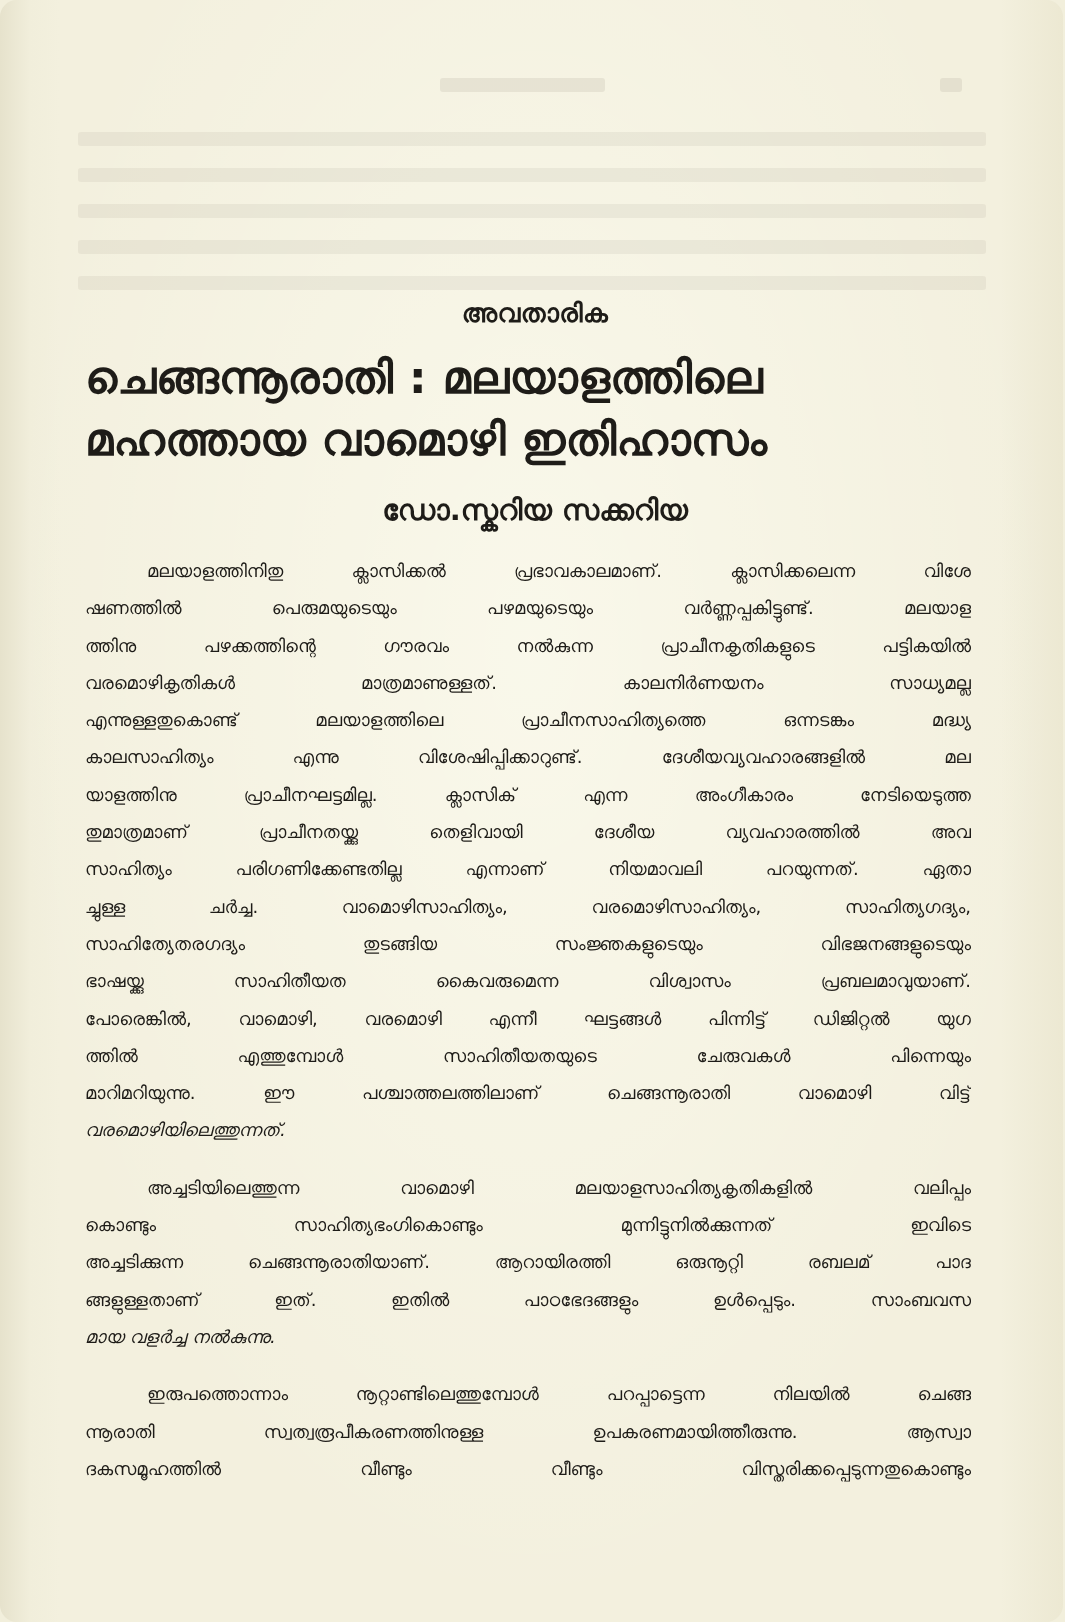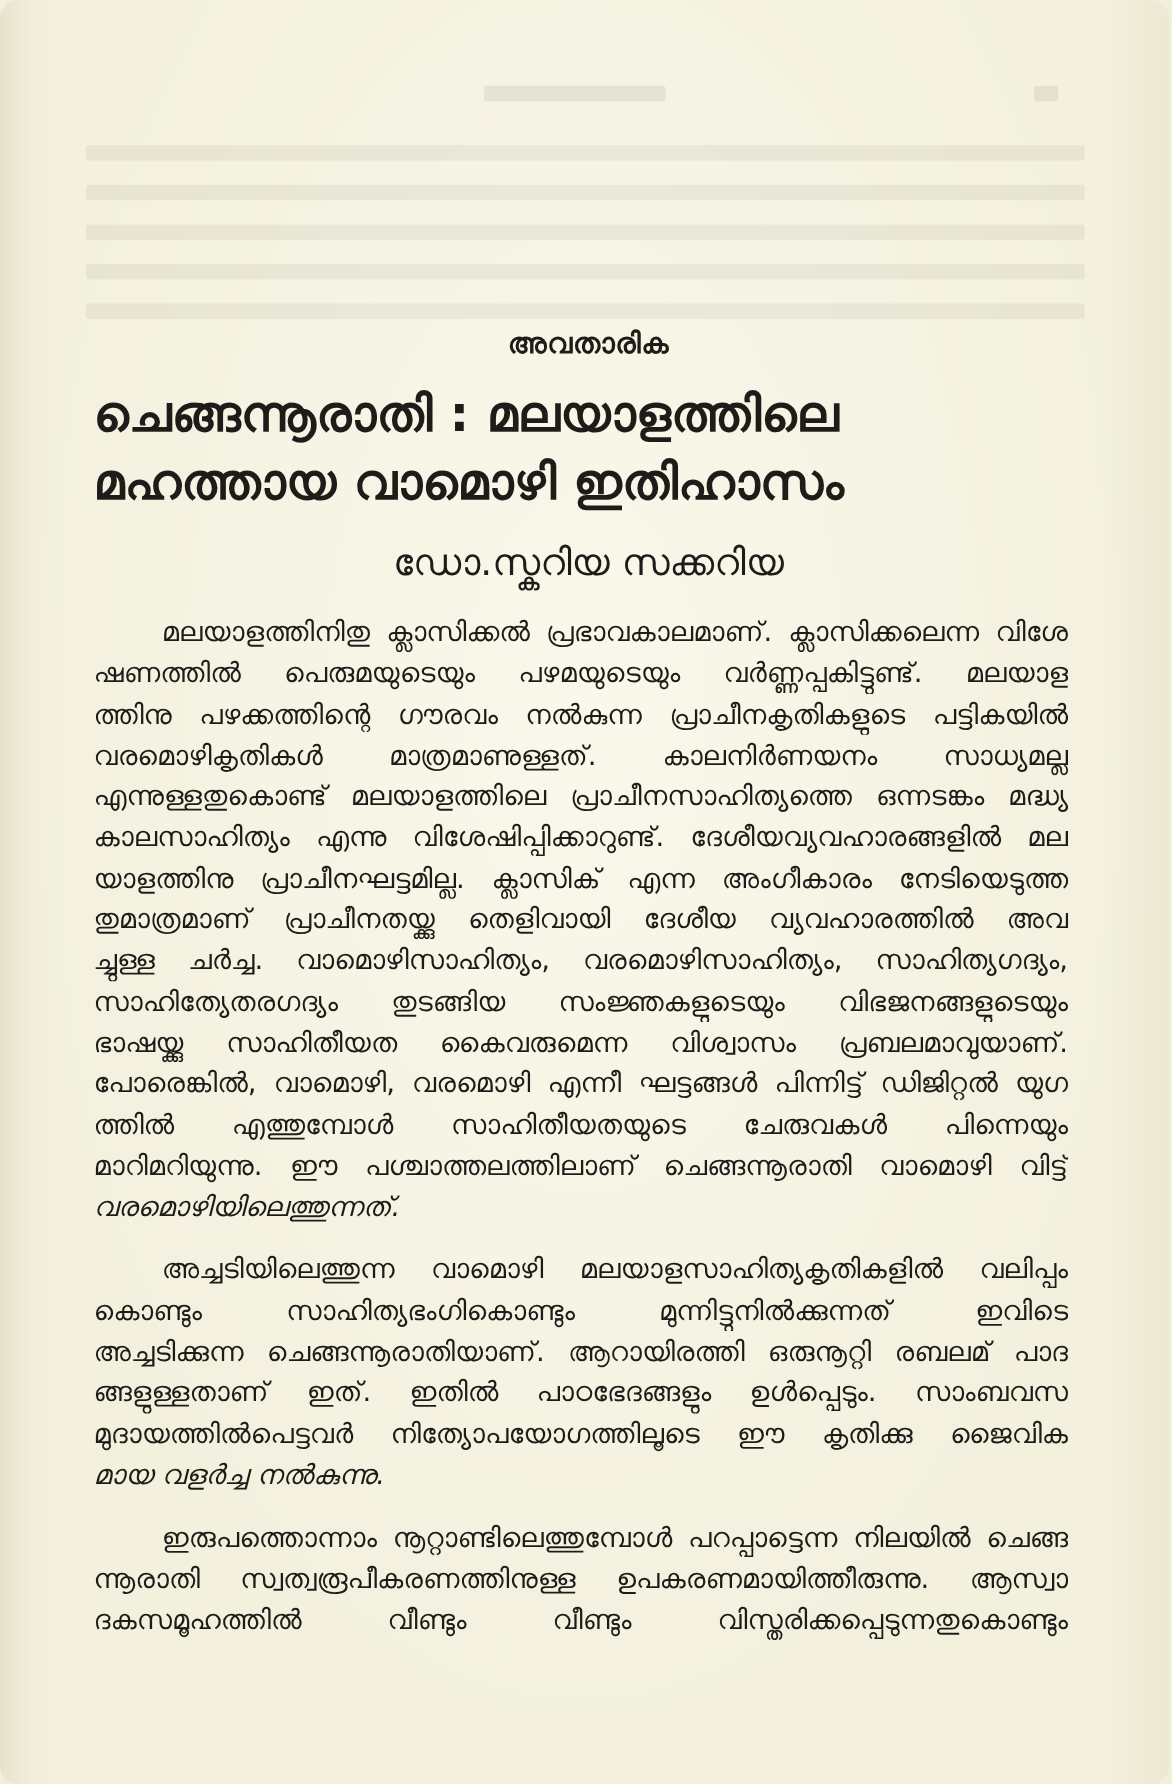--- a/index.html
+++ b/index.html
@@ -59,26 +59,26 @@
     }
     .title {
       text-align: left;
       font-size: 45px;
       font-weight: bold;
       line-height: 62px;
       margin: 0;
     }
     .author {
       text-align: center;
-      font-size: 34px;
-      font-weight: normal;
+      font-size: 29px;
+      font-weight: bold;
       margin: 22px 0 24px 0;
     }
     .para {
-      font-size: 25px;
+      font-size: 18px;
       line-height: 37.3px;
       text-align: justify;
       text-align-last: left;
       margin: 0 14px 20px 0;
     }
     .line {
       display: block;
       text-align: justify;
       text-align-last: justify;
       white-space: nowrap;
@@ -111,34 +111,34 @@
     <div id="body">
         <p class="para">
           <span class="line first">മലയാളത്തിനിതു ക്ലാസിക്കൽ പ്രഭാവകാലമാണ്. ക്ലാസിക്കലെന്ന വിശേ</span>
           <span class="line">ഷണത്തിൽ പെരുമയുടെയും പഴമയുടെയും വർണ്ണപ്പകിട്ടുണ്ട്. മലയാള</span>
           <span class="line">ത്തിനു പഴക്കത്തിന്റെ ഗൗരവം നൽകുന്ന പ്രാചീനകൃതികളുടെ പട്ടികയിൽ</span>
           <span class="line">വരമൊഴികൃതികൾ മാത്രമാണുള്ളത്. കാലനിർണയനം സാധ്യമല്ല</span>
           <span class="line">എന്നുള്ളതുകൊണ്ട് മലയാളത്തിലെ പ്രാചീനസാഹിത്യത്തെ ഒന്നടങ്കം മദ്ധ്യ</span>
           <span class="line">കാലസാഹിത്യം എന്നു വിശേഷിപ്പിക്കാറുണ്ട്. ദേശീയവ്യവഹാരങ്ങളിൽ മല</span>
           <span class="line">യാളത്തിനു പ്രാചീനഘട്ടമില്ല. ക്ലാസിക് എന്ന അംഗീകാരം നേടിയെടുത്ത</span>
           <span class="line">തുമാത്രമാണ് പ്രാചീനതയ്ക്കു തെളിവായി ദേശീയ വ്യവഹാരത്തിൽ അവ</span>
+          <span class="line">സാഹിത്യം പരിഗണിക്കേണ്ടതില്ല എന്നാണ് നിയമാവലി പറയുന്നത്. ഏതാ</span>
           <span class="line">ച്ചുള്ള ചർച്ച. വാമൊഴിസാഹിത്യം, വരമൊഴിസാഹിത്യം, സാഹിത്യഗദ്യം,</span>
           <span class="line">സാഹിത്യേതരഗദ്യം തുടങ്ങിയ സംജ്ഞകളുടെയും വിഭജനങ്ങളുടെയും</span>
           <span class="line">ഭാഷയ്ക്കു സാഹിതീയത കൈവരുമെന്ന വിശ്വാസം പ്രബലമാവുയാണ്.</span>
           <span class="line">പോരെങ്കിൽ, വാമൊഴി, വരമൊഴി എന്നീ ഘട്ടങ്ങൾ പിന്നിട്ട് ഡിജിറ്റൽ യുഗ</span>
           <span class="line">ത്തിൽ എത്തുമ്പോൾ സാഹിതീയതയുടെ ചേരുവകൾ പിന്നെയും</span>
           <span class="line">മാറിമറിയുന്നു. ഈ പശ്ചാത്തലത്തിലാണ് ചെങ്ങന്നൂരാതി വാമൊഴി വിട്ട്</span>
           <span class="line last">വരമൊഴിയിലെത്തുന്നത്.</span>
         </p>
         <p class="para">
           <span class="line first">അച്ചടിയിലെത്തുന്ന വാമൊഴി മലയാളസാഹിത്യകൃതികളിൽ വലിപ്പം</span>
           <span class="line">കൊണ്ടും സാഹിത്യഭംഗികൊണ്ടും മുന്നിട്ടുനിൽക്കുന്നത് ഇവിടെ</span>
           <span class="line">അച്ചടിക്കുന്ന ചെങ്ങന്നൂരാതിയാണ്. ആറായിരത്തി ഒരുനൂറ്റി രബലമ് പാദ</span>
           <span class="line">ങ്ങളുള്ളതാണ് ഇത്. ഇതിൽ പാഠഭേദങ്ങളും ഉൾപ്പെടും. സാംബവസ</span>
-          <span class="line">മുദായത്തിൽപെട്ടവർ നിത്യോപയോഗത്തിലൂടെ ഈ കൃതിക്കു ജൈവിക</span>
           <span class="line last">മായ വളർച്ച നൽകുന്നു.</span>
         </p>
         <p class="para">
           <span class="line first">ഇരുപത്തൊന്നാം നൂറ്റാണ്ടിലെത്തുമ്പോൾ പറപ്പാട്ടെന്ന നിലയിൽ ചെങ്ങ</span>
           <span class="line">ന്നൂരാതി സ്വത്വരൂപീകരണത്തിനുള്ള ഉപകരണമായിത്തീരുന്നു. ആസ്വാ</span>
           <span class="line">ദകസമൂഹത്തിൽ വീണ്ടും വീണ്ടും വിസ്തരിക്കപ്പെടുന്നതുകൊണ്ടും</span>
         </p>
       </div>
   </div>
 </div>

